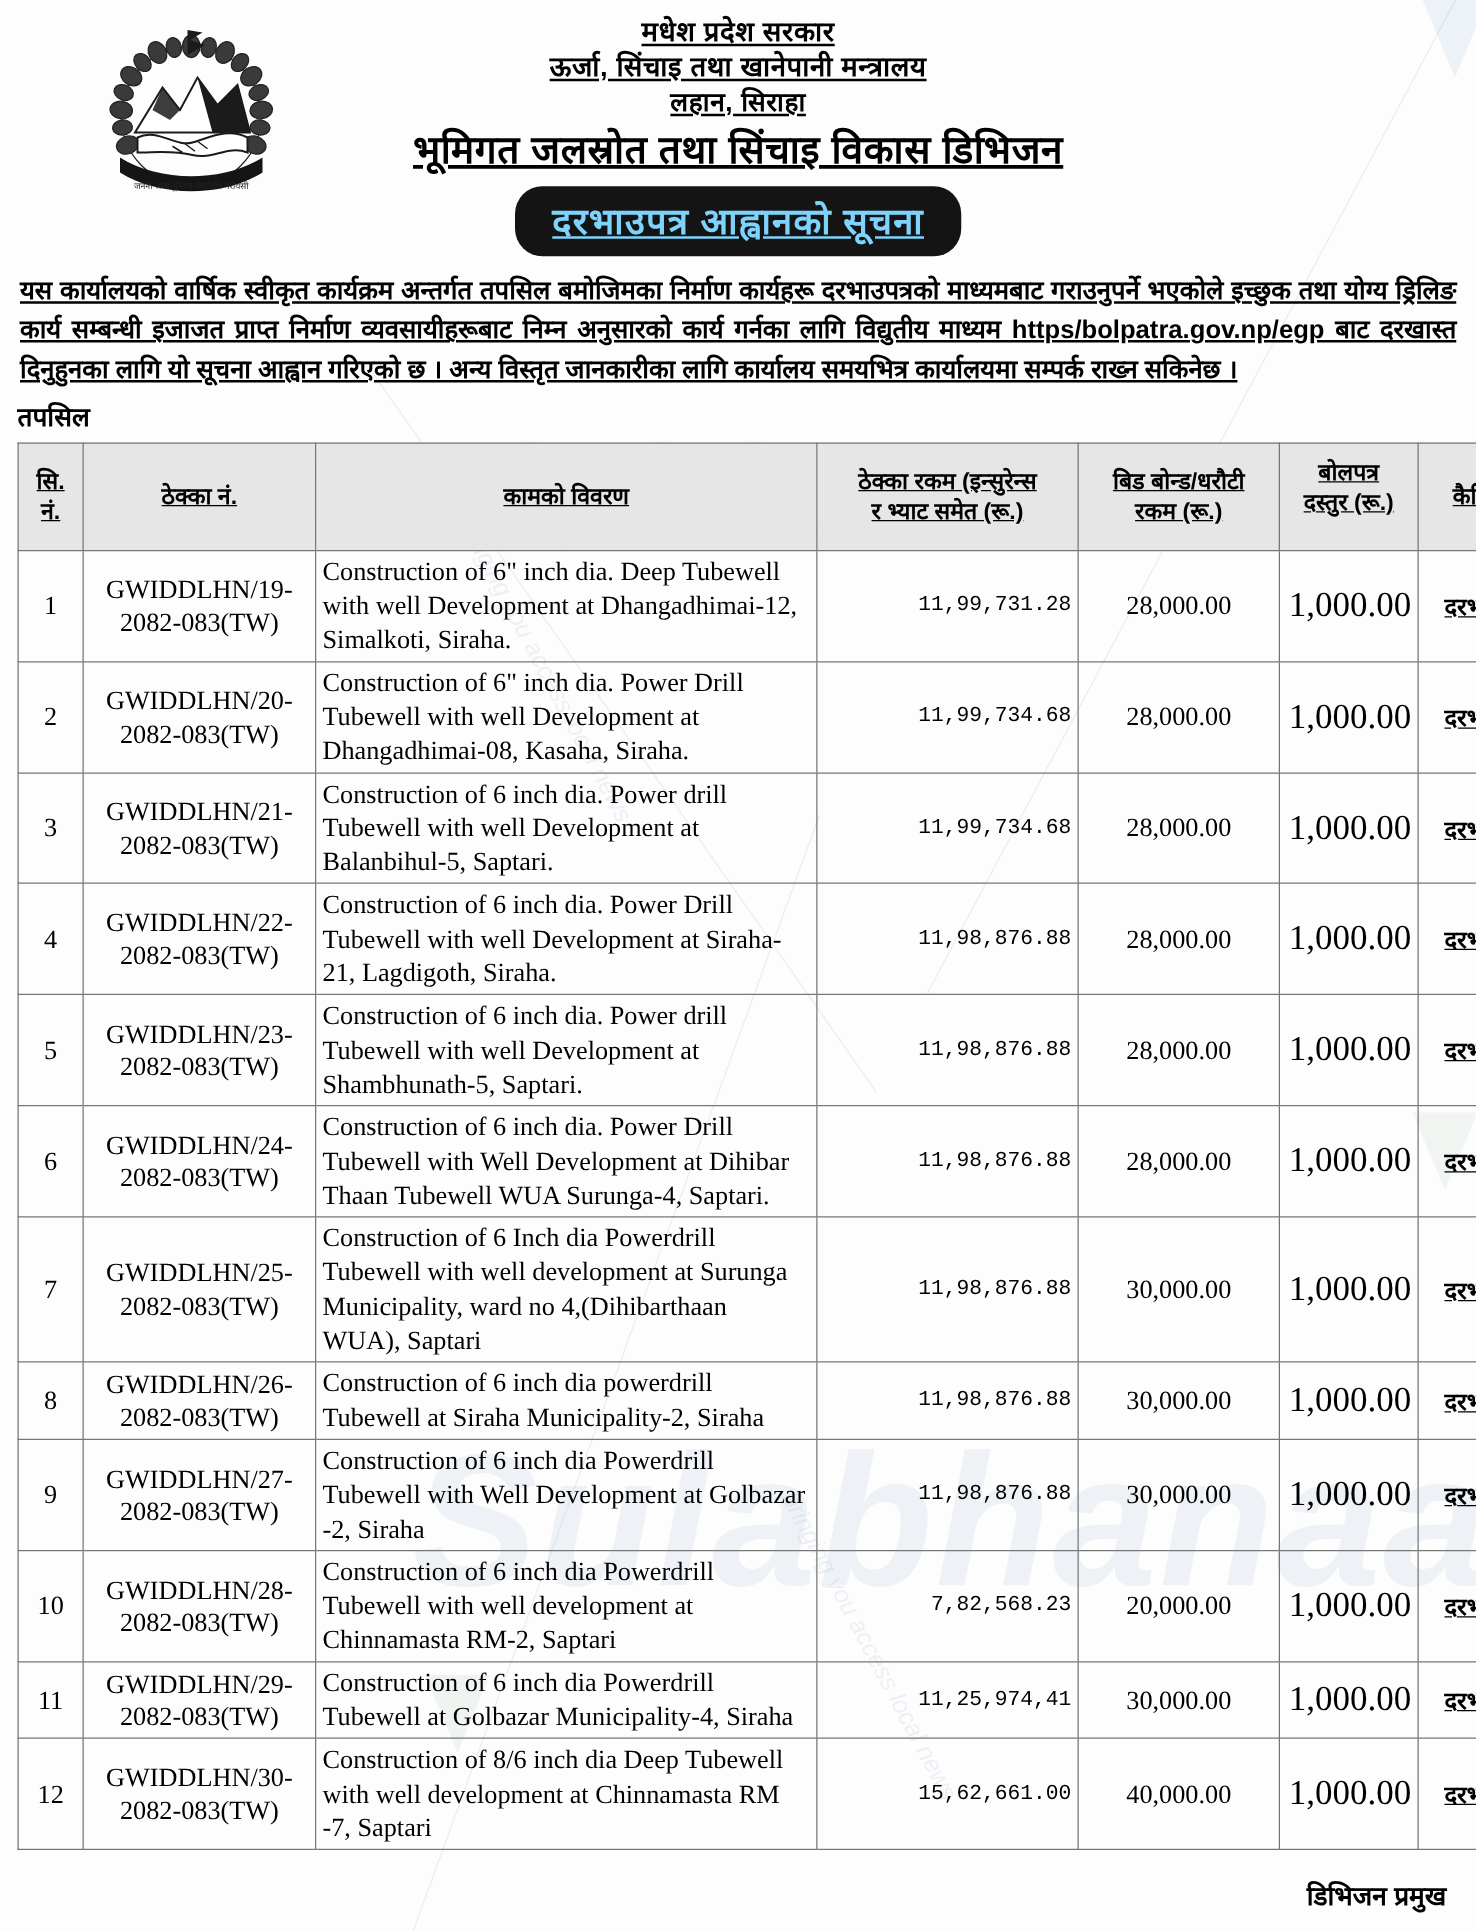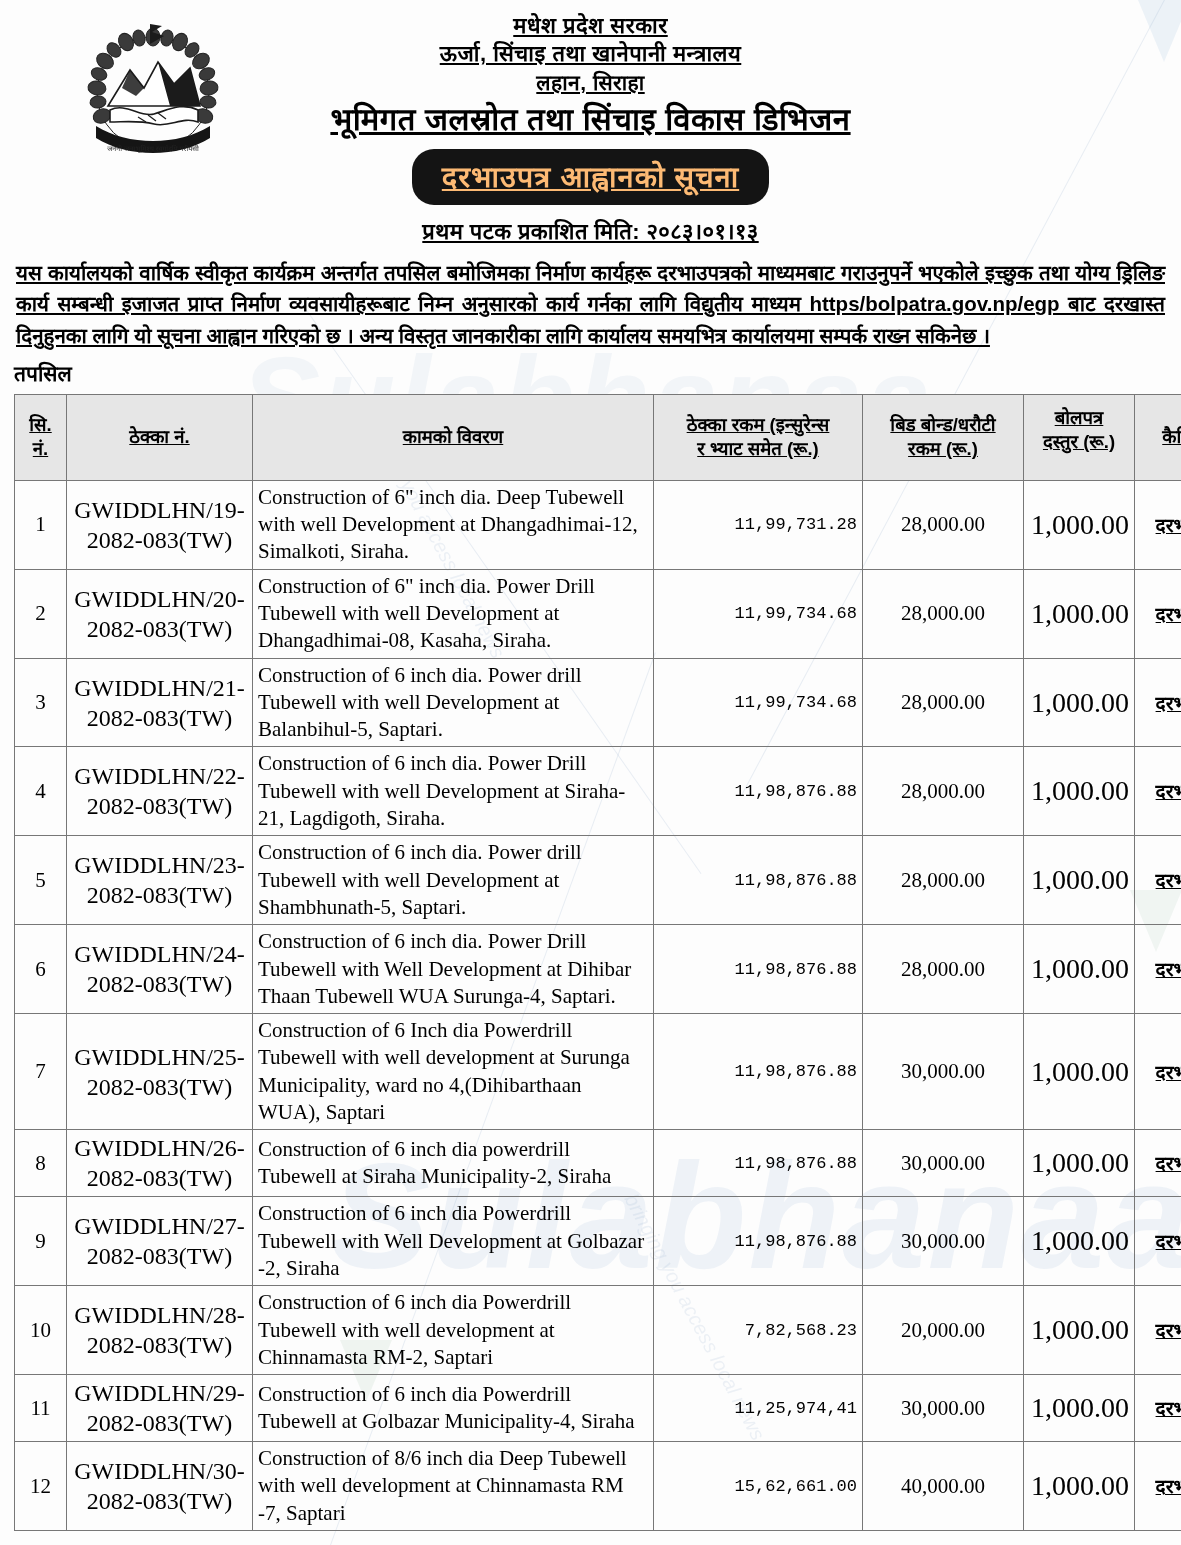--- a/index.html
+++ b/index.html
@@ -79,21 +79,21 @@
   .np { font-family: "Liberation Sans", sans-serif; font-weight: bold; text-decoration: underline; }
 
   .gov-line1 { font-size: 22px; letter-spacing: .5px; line-height: 1.25; }
   .gov-line2 { font-size: 22px; letter-spacing: .5px; line-height: 1.3; }
   .gov-line3 { font-size: 31px; letter-spacing: .5px; line-height: 1.35; margin-top: 2px;}
   .gov-line4 { font-size: 21px; letter-spacing: .5px; line-height: 1.4; }
 
   .banner-wrap { margin-top: 8px; display: flex; justify-content: center; }
   .banner {
     background: #141414;
-    color: #fdba74;
+    color: #7dd3fc;
     border-radius: 22px;
     padding: 7px 30px 10px 30px;
     font-size: 29px;
     letter-spacing: 1px;
     display: inline-block;
   }
   .pubdate {
     margin-top: 10px;
     font-size: 22px;
     letter-spacing: .4px;
@@ -132,21 +132,21 @@
   table.tbl thead th {
     background: #e6e6e6;
     font-family: "Liberation Sans", sans-serif;
     font-weight: bold;
     font-size: 18.5px;
     line-height: 1.3;
     text-align: center;
     height: 64px;
   }
   .c-sn    { width: 41px;  text-align: center; font-size: 21px; }
-  .c-no    { width: 175px; text-align: center; font-size: 24px; line-height: 1.25; }
+  .c-no    { width: 175px; text-align: center; font-size: 21px; line-height: 1.25; }
   .c-desc  { width: 390px; text-align: left;   font-size: 21px; line-height: 1.3; }
   .c-amt   { width: 198px; text-align: right; font-size: 17px; font-family: Liberation Mono, monospace; }
   .c-bond  { width: 150px; text-align: center; font-size: 21px; }
   .c-fee   { width: 100px; text-align: right; font-size: 28px; vertical-align: bottom; padding-bottom: 8px; }
   .c-rem   { width: 99px;  text-align: center; font-size: 19px;
              font-family: "Liberation Sans", sans-serif; vertical-align: bottom; padding-bottom: 8px; }
 
   
   .sign {
     margin-top: 22px;
@@ -225,21 +225,20 @@
 
       <div class="np gov-line1">मधेश प्रदेश सरकार</div>
       <div class="np gov-line2">ऊर्जा, सिंचाइ तथा खानेपानी मन्त्रालय</div>
       <div class="np gov-line4">लहान, सिराहा</div>
       <div class="np gov-line3">भूमिगत जलस्रोत तथा सिंचाइ विकास डिभिजन</div>
 
       <div class="banner-wrap">
         <div class="np banner">दरभाउपत्र आह्वानको सूचना</div>
       </div>
 
-      <div class="np pubdate">प्रथम पटक प्रकाशित मिति: २०८३।०१।१३</div>
     </div>
 
     <div class="np body-para">यस कार्यालयको वार्षिक स्वीकृत कार्यक्रम अन्तर्गत तपसिल बमोजिमका निर्माण कार्यहरू दरभाउपत्रको माध्यमबाट गराउनुपर्ने भएकोले इच्छुक तथा योग्य ड्रिलिङ कार्य सम्बन्धी इजाजत प्राप्त निर्माण व्यवसायीहरूबाट निम्न अनुसारको कार्य गर्नका लागि विद्युतीय माध्यम https/bolpatra.gov.np/egp बाट दरखास्त दिनुहुनका लागि यो सूचना आह्वान गरिएको छ । अन्य विस्तृत जानकारीका लागि कार्यालय समयभित्र कार्यालयमा सम्पर्क राख्न सकिनेछ ।</div>
 
     <div class="tapasil">तपसिल</div>
 
     <table class="tbl">
       <thead>
         <tr>
           <th class="c-sn np">

